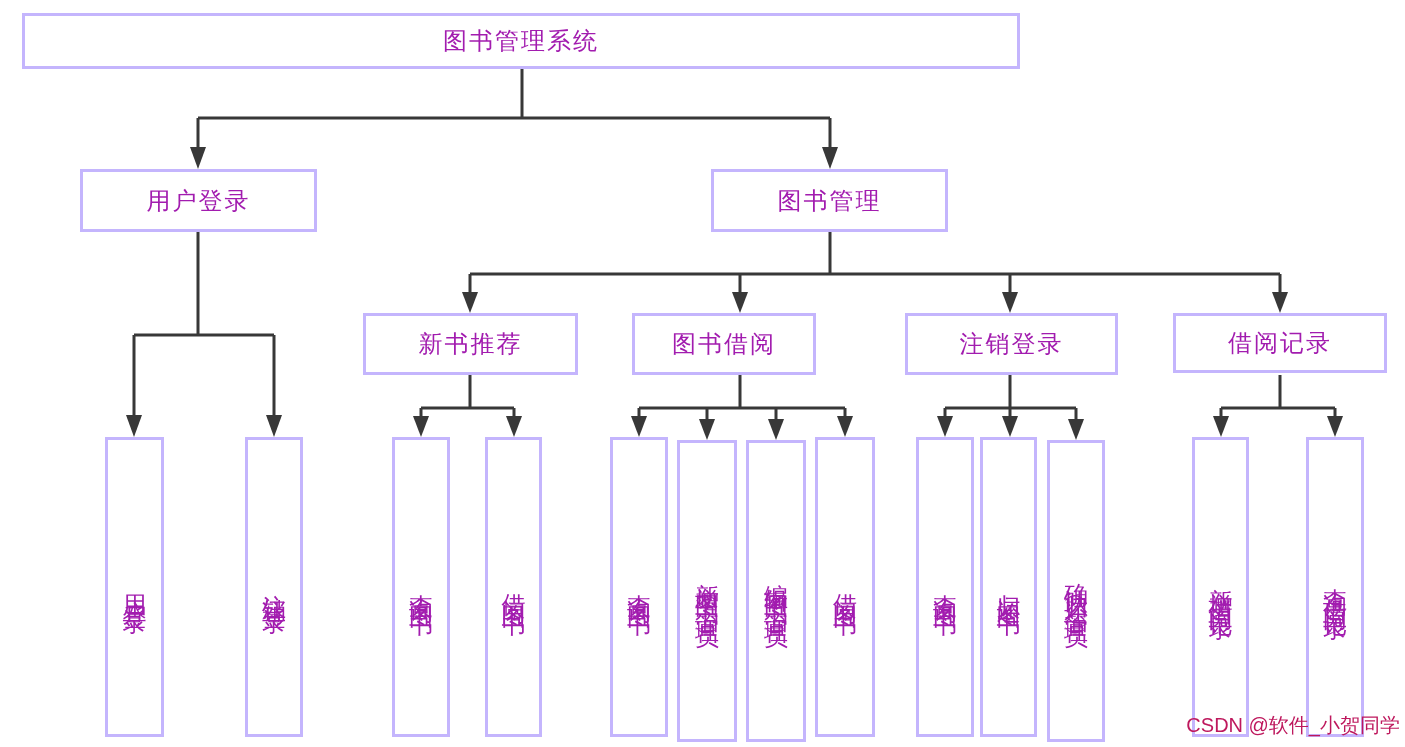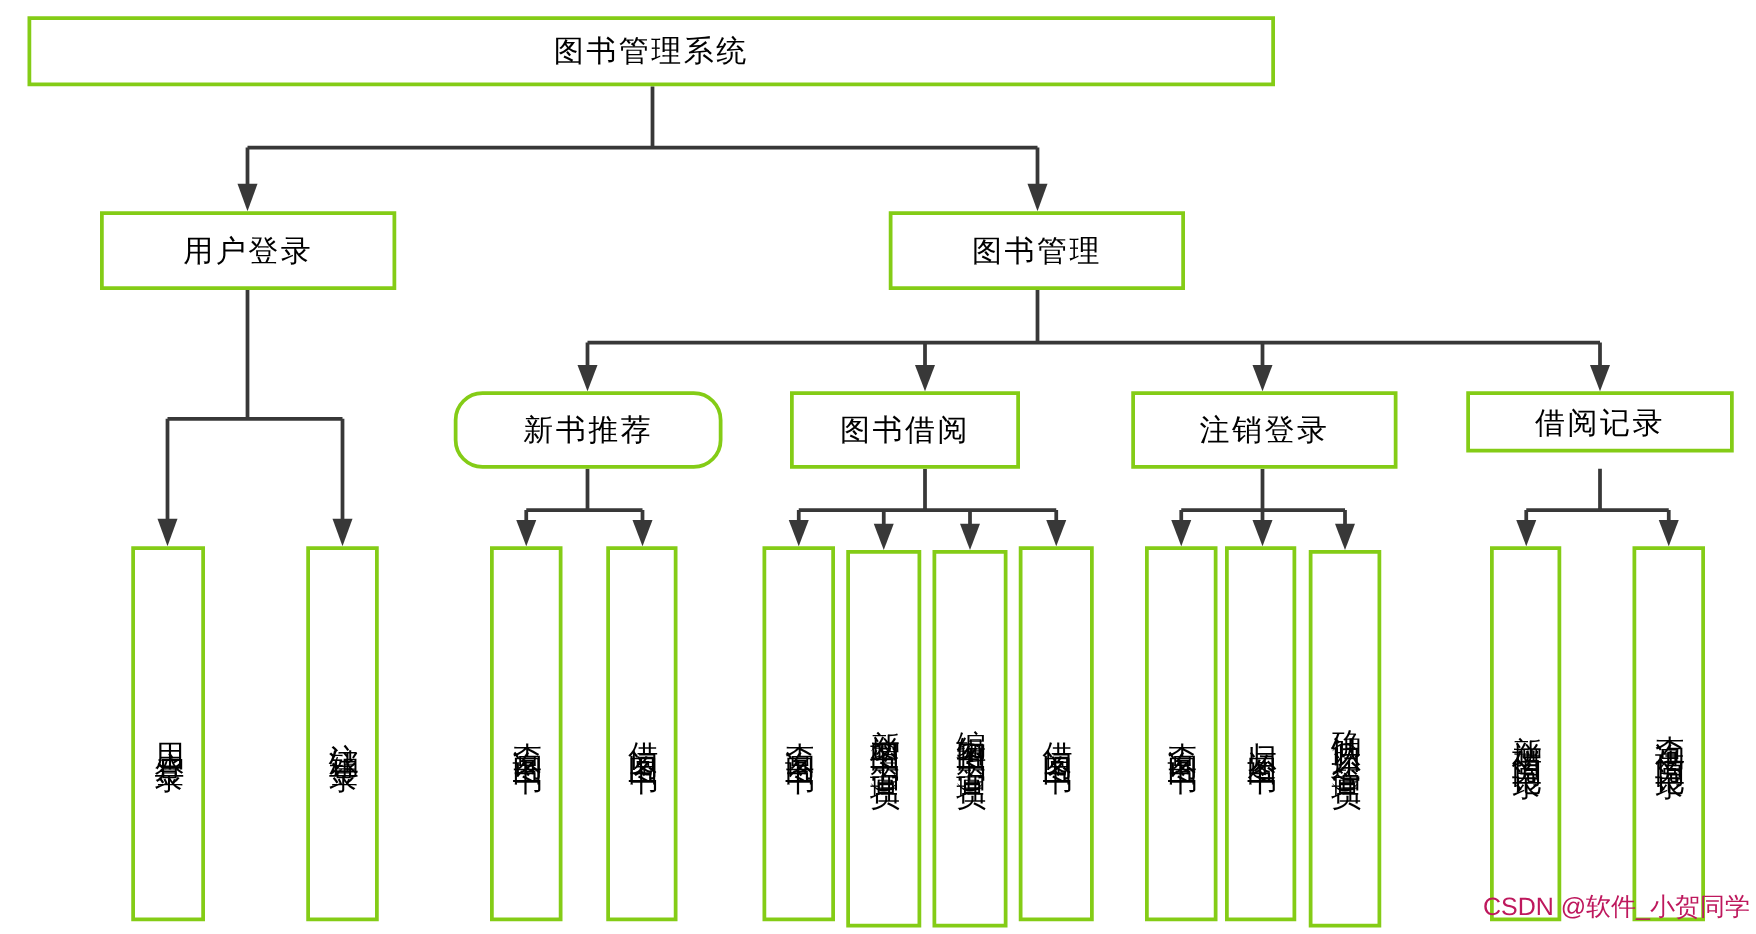--- a/index.html
+++ b/index.html
@@ -18,25 +18,25 @@
   #connectors {
     position: absolute;
     left: 0; top: 0;
     width: 1405px;
     height: 747px;
   }
   .box {
     position: absolute;
     box-sizing: border-box;
     background: #ffffff;
-    border: 3px solid #84cc16;
+    border: 3px solid #c4b5fd;
     display: flex;
     align-items: center;
     justify-content: center;
-    color: #000000;
+    color: #a21caf;
   }
   .hbox {
     font-size: 24px;
     letter-spacing: 2px;
     white-space: nowrap;
   }
   .leaf {
     font-size: 24px;
   }
   .leaf .vtext {
@@ -100,24 +100,24 @@
       <polygon points="1213,416 1229,416 1221,437"></polygon>
       <polygon points="1327,416 1343,416 1335,437"></polygon>
     </g>
   </svg>
 
   <div class="box hbox" style="left:22px; top:13px; width:998px; height:56px;">图书管理系统</div>
 
   <div class="box hbox" style="left:80px; top:169px; width:237px; height:63px;">用户登录</div>
   <div class="box hbox" style="left:711px; top:169px; width:237px; height:63px;">图书管理</div>
 
-  <div class="box hbox" style="left:363px; top:313px; width:215px; height:62px;border-radius:23px;">新书推荐</div>
+  <div class="box hbox" style="left:363px; top:313px; width:215px; height:62px;">新书推荐</div>
   <div class="box hbox" style="left:632px; top:313px; width:184px; height:62px;">图书借阅</div>
   <div class="box hbox" style="left:905px; top:313px; width:213px; height:62px;">注销登录</div>
-  <div class="box hbox" style="left:1173px; top:313px; width:214px; height:49px;">借阅记录</div>
+  <div class="box hbox" style="left:1173px; top:313px; width:214px; height:60px;">借阅记录</div>
 
   <div class="box leaf" style="left:105px; top:437px; width:59px; height:300px;">
     <span class="vtext">用户登录</span>
   </div>
   <div class="box leaf" style="left:245px; top:437px; width:58px; height:300px;">
     <span class="vtext">注销登录</span>
   </div>
 
   <div class="box leaf" style="left:392px; top:437px; width:58px; height:300px;">
     <span class="vtext">查询图书</span>

